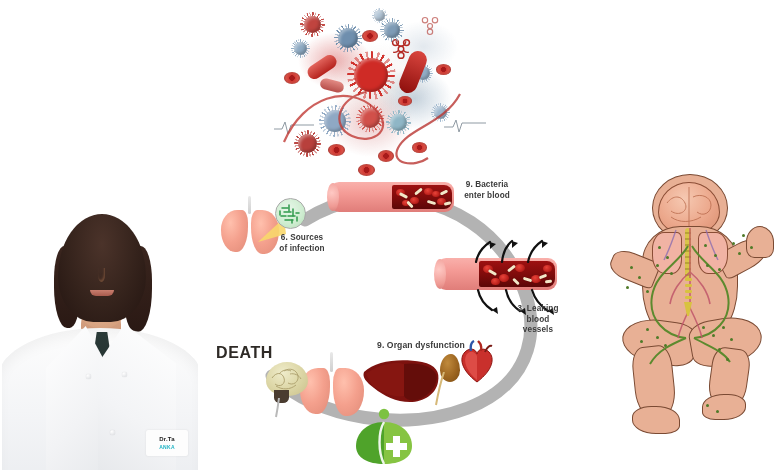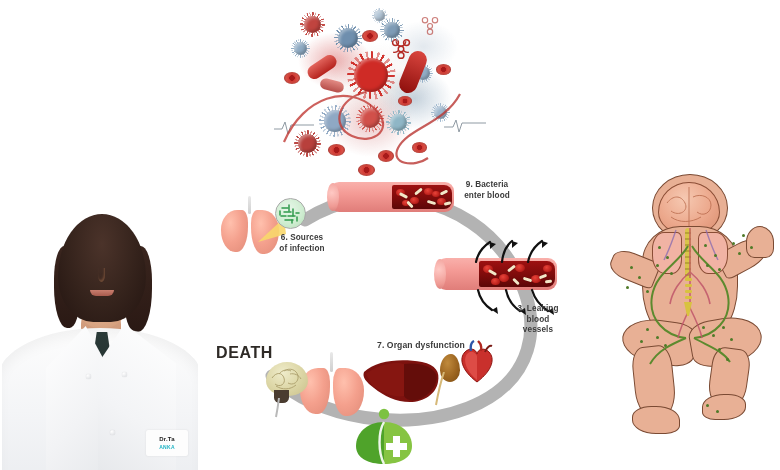--- a/index.html
+++ b/index.html
@@ -323,21 +323,21 @@
         <path d="M74 3 l6 2 l-6 5 z"></path>
       <path d="M24 72 l5 -3 l1 7 z"></path>
         <path d="M52 73 l5 -3 l1 7 z"></path>
         <path d="M80 73 l5 -3 l1 7 z"></path>
     </g>
   </svg>
   <div class="lbl" style="left:505px;top:304px;width:66px;">3. Leaking
 blood
 vessels</div>
 
-  <div class="lbl" style="left:363px;top:340px;width:116px;font-size:8.6px;">7. Organ dysfunction</div>
+  <div class="lbl" style="left:363px;top:340px;width:116px;font-size:8.6px;">9. Organ dysfunction</div>
 
   <svg style="position:absolute;left:457px;top:340px;width:40px;height:44px;" viewBox="0 0 40 44">
     <path d="M20 42 C4 30 2 18 8 12 C13 7 19 9 20 14 C21 9 27 7 32 12 C38 18 36 30 20 42 Z" fill="#c9302c" stroke="#8f1410" stroke-width="1"></path>
     <path d="M20 40 C8 30 6 19 10 14 C14 10 18 12 20 16 Z" fill="#e2544d" opacity=".8"></path>
     <path d="M14 11 C13 5 15 2 17 1" stroke="#2f56a8" stroke-width="2.4" fill="none"></path>
     <path d="M24 11 C25 5 23 3 21 1" stroke="#b02820" stroke-width="2.4" fill="none"></path>
     <path d="M28 12 C30 7 33 5 35 6" stroke="#7a1b15" stroke-width="2" fill="none"></path>
   </svg>
 
   <div class="kidney" style="left:440px;top:354px;width:20px;height:28px;"></div>

